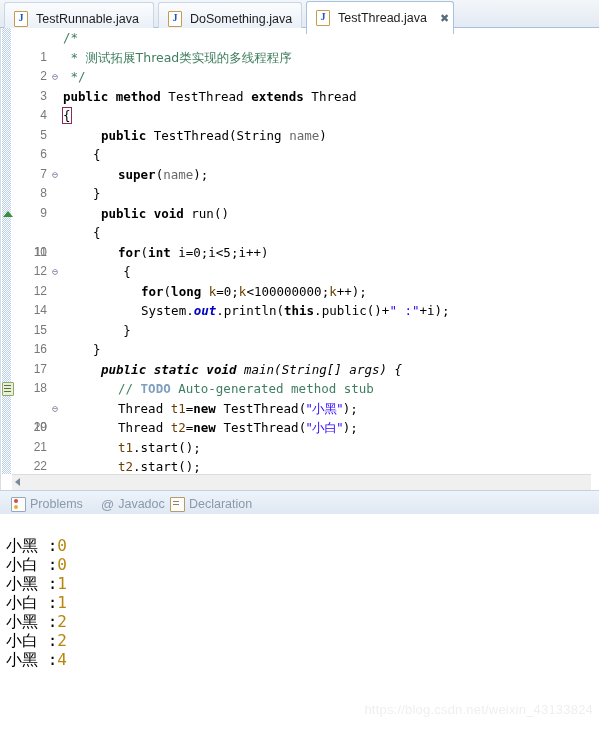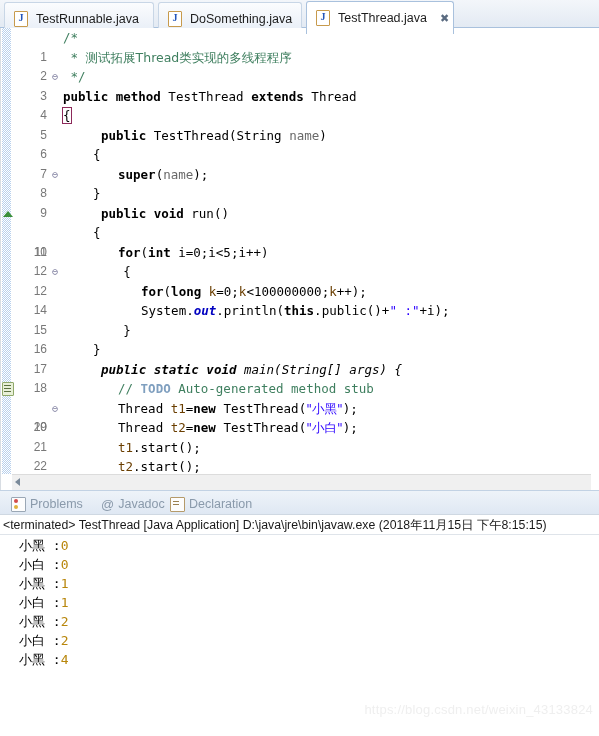--- a/index.html
+++ b/index.html
@@ -189,22 +189,22 @@
     border-top:1px solid #cfd8e2;
     border-bottom:1px solid #dfe4ea;
     background:#ffffff;
     font-size:12.3px;color:#1a1a1a;
     line-height:20px;padding-left:3px;white-space:nowrap;overflow:hidden;
   }
   .console{
     position:absolute;left:0;top:46px;width:599px;height:200px;
     background:#ffffff;
     font-family:"DejaVu Sans Mono","Liberation Mono",monospace;
-    font-size:13px;
-    padding-left:19px;box-sizing:border-box;
+    font-size:16px;
+    padding-left:6px;box-sizing:border-box;
   }
   .oline{height:19px;line-height:19px;white-space:pre;color:#000000;}
   .onum{color:#b8860b;}
 
   .watermark{
     position:absolute;right:6px;top:702px;
     font-size:13px;color:#efefef;
     font-family:"Liberation Sans",sans-serif;
     letter-spacing:0.2px;
     user-select:none;
@@ -384,21 +384,20 @@
       <span class="ic-decl"></span>
       <span>Declaration</span>
     </div>
     <div class="ptab active" style="left:269px;">
       <span class="ic-console"></span>
       <span>Console</span>
       <span class="closex">✖</span>
     </div>
   </div>
 
-  <div class="statusline">&lt;terminated&gt; TestThread [Java Application] D:\java\jre\bin\javaw.exe (2018年11月15日 下午8:15:15)</div>
 
   <div class="console">
     <div class="oline"><span style="font-family:'DejaVu Sans',sans-serif;">小黑</span><span> :</span><span class="onum">0</span></div>
     <div class="oline"><span style="font-family:'DejaVu Sans',sans-serif;">小白</span><span> :</span><span class="onum">0</span></div>
     <div class="oline"><span style="font-family:'DejaVu Sans',sans-serif;">小黑</span><span> :</span><span class="onum">1</span></div>
     <div class="oline"><span style="font-family:'DejaVu Sans',sans-serif;">小白</span><span> :</span><span class="onum">1</span></div>
     <div class="oline"><span style="font-family:'DejaVu Sans',sans-serif;">小黑</span><span> :</span><span class="onum">2</span></div>
     <div class="oline"><span style="font-family:'DejaVu Sans',sans-serif;">小白</span><span> :</span><span class="onum">2</span></div>
     <div class="oline"><span style="font-family:'DejaVu Sans',sans-serif;">小黑</span><span> :</span><span class="onum">4</span></div>
   </div>

